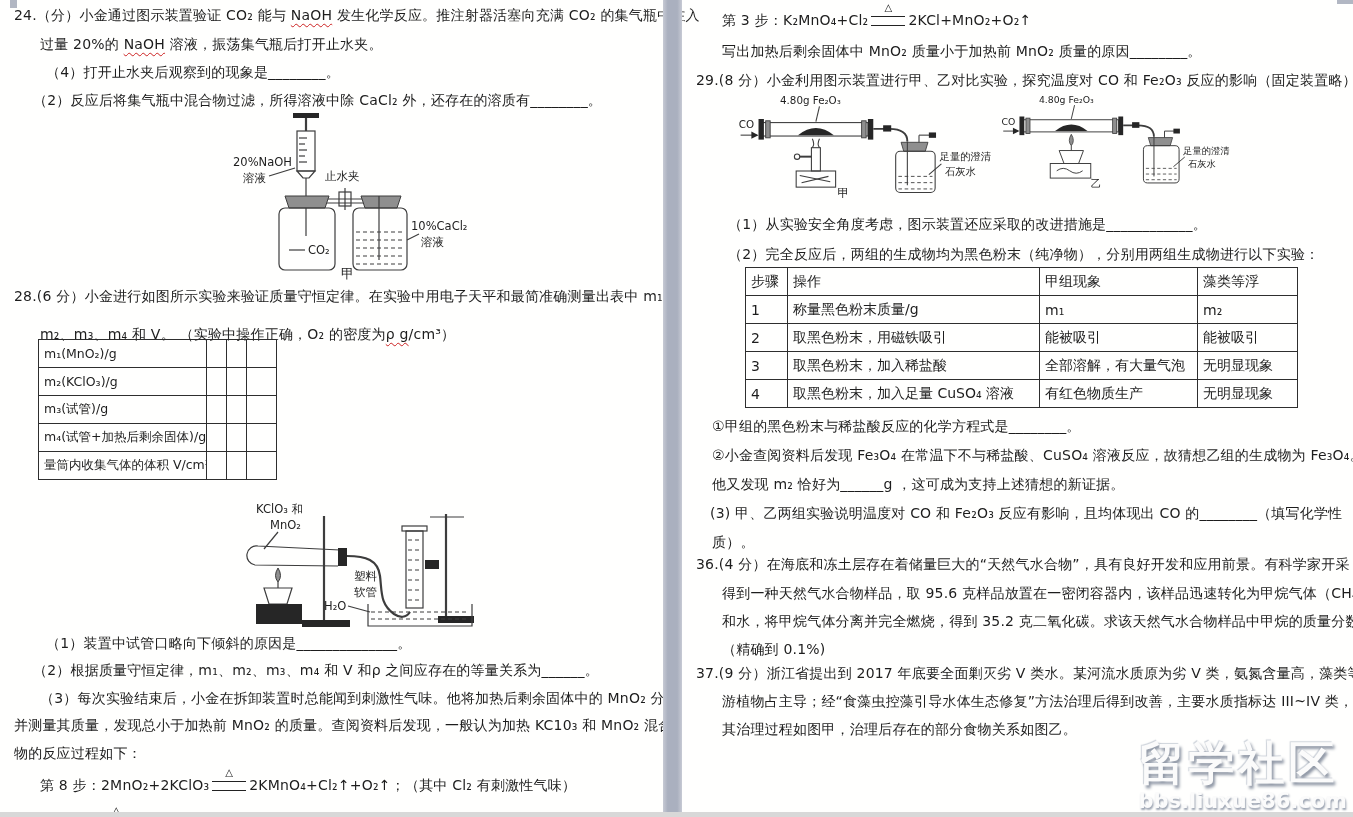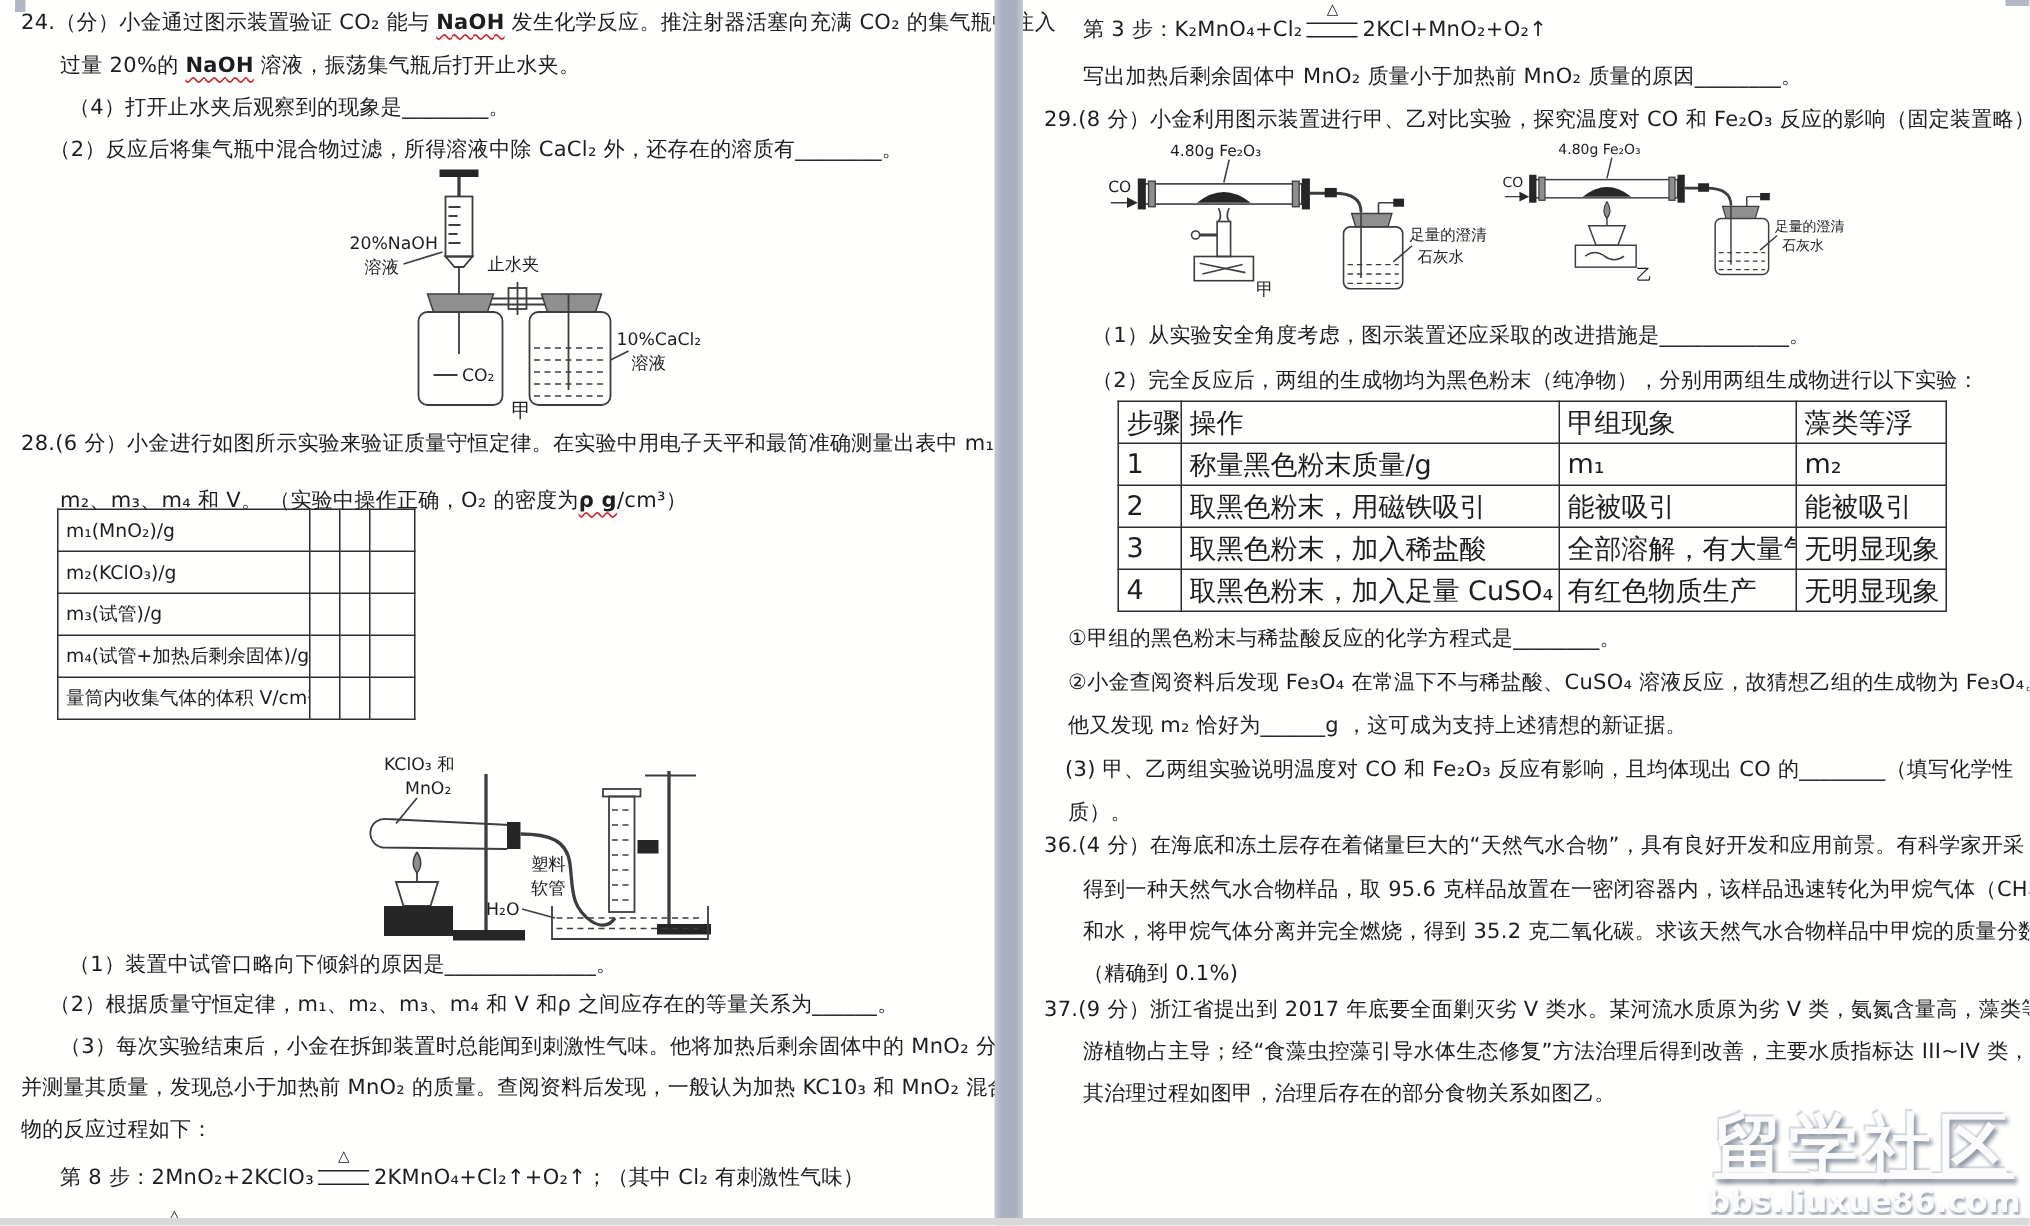--- a/index.html
+++ b/index.html
@@ -1,46 +1,46 @@
 <!DOCTYPE html>
 <html><head>
 <meta charset="utf-8">
 <style>
   html,body{margin:0;padding:0;background:#e9e9e9;}
   .canvas{position:relative;width:1353px;height:817px;background:#fffffe;overflow:hidden;
           font-family:"DejaVu Sans",sans-serif;color:#1d1d1d;}
   .ln{position:absolute;white-space:nowrap;font-size:14px;letter-spacing:0.2px;line-height:1.3;}
   .wavy{text-decoration:underline;text-decoration-style:wavy;text-decoration-color:#cc2222;
-        text-decoration-thickness:1px;text-underline-offset:3px;font-weight:bold;}
+        text-decoration-thickness:1px;text-underline-offset:3px;}
   
   .divider{position:absolute;top:0;height:817px;background:linear-gradient(90deg,#c7cad4,#aab0bf 25%,#aab0bf 75%,#c7cad4);}
   .strip-bottom{position:absolute;left:0;top:812px;width:1353px;height:5px;background:#d8d8d8;}
   .corner-mark{position:absolute;background:#b2b7c3;}
   
   .tbl{position:absolute;border-collapse:collapse;table-layout:fixed;color:#1d1d1d;}
   .tbl td{border:1.2px solid #2e2e2e;padding:1px 5px;white-space:nowrap;overflow:hidden;vertical-align:middle;}
   .tbl-q28{font-size:12.5px;}
   .tbl-q28 td{height:25px;}
-  .tbl-q29{font-size:18px;}
+  .tbl-q29{font-size:14px;}
   .tbl-q29 td{height:25px;}
   
   .eqbar{display:inline-block;position:relative;width:34px;height:8px;border-top:1.5px solid #222;
          border-bottom:1.5px solid #222;margin:0 3px;vertical-align:-1px;}
   .eqtri{position:absolute;left:50%;transform:translateX(-50%);top:-16px;font-size:10px;color:#222;}
   
   .fig{position:absolute;}
   .fig .sk{stroke:#3d3d3d;fill:none;stroke-width:1.2;}
   .fig .sk2{stroke:#3d3d3d;fill:none;stroke-width:2.2;}
   .fig .dash{stroke:#3d3d3d;fill:none;stroke-width:1;stroke-dasharray:4 3;}
   .fig .fill-dark{fill:#262626;stroke:none;}
   .fig .fill-gray{fill:#8f8f8f;stroke:#3d3d3d;stroke-width:1;}
   .fig text{font-family:"DejaVu Sans",sans-serif;font-size:11.5px;fill:#1d1d1d;}
   .fig .cap{font-size:13px;}
   
-  .wm{position:absolute;right:6px;bottom:4px;text-align:center;color:#fbfbfb;font-weight:bold;text-decoration:underline;}
+  .wm{position:absolute;right:6px;bottom:4px;text-align:left;color:#fbfbfb;font-weight:bold;}
   .wm-title{font-size:46px;letter-spacing:4px;text-shadow:2px 3px 3px #8f97a5,-1px -1px 1px #cfd4db;}
   .wm-url{font-size:21px;margin-top:-6px;text-shadow:1px 2px 2px #9aa2b0;}
 </style>
 </head>
 <body>
 
 <div class="canvas">
 
   <div class="ln" style="left:14px;top:6px"><span>24.（分）小金通过图示装置验证 CO₂ 能与 </span><span class="wavy">NaOH</span><span> 发生化学反应。推注射器活塞向充满 CO₂ 的集气瓶中注入</span></div>
   <div class="ln" style="left:40px;top:35px"><span>过量 20%的 </span><span class="wavy">NaOH</span><span> 溶液，振荡集气瓶后打开止水夹。</span></div>

